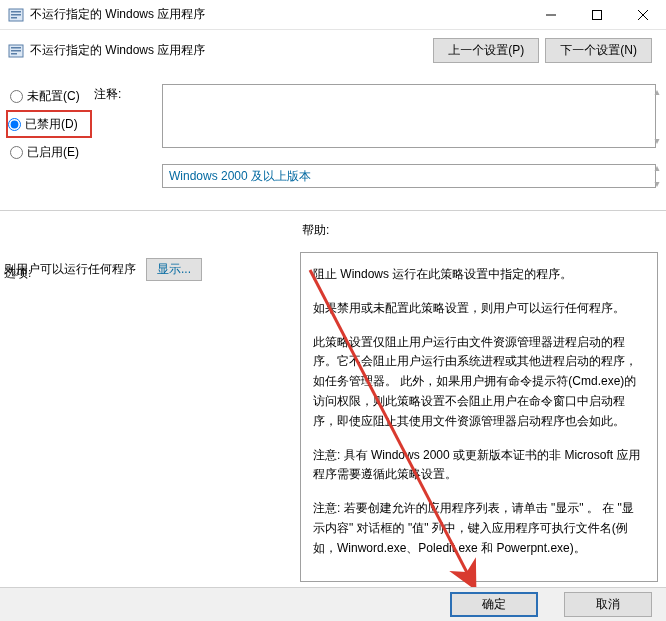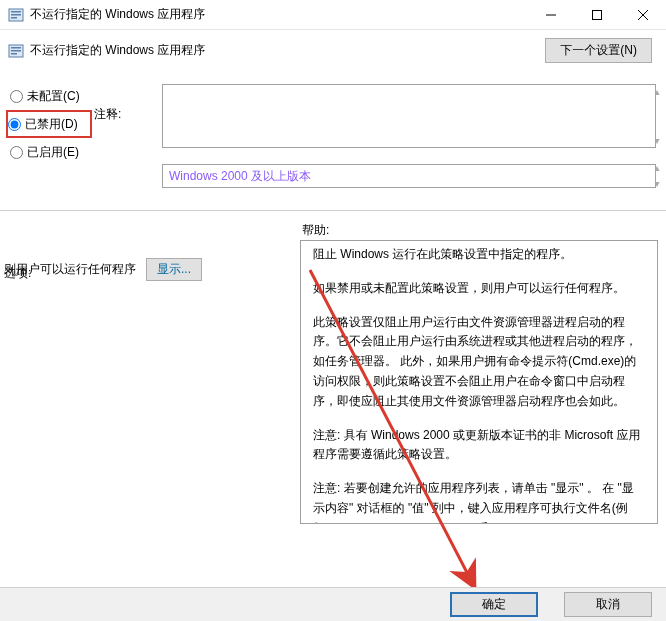--- a/index.html
+++ b/index.html
@@ -67,21 +67,20 @@
   .radio-row input { margin: 0 4px 0 0; }
   .radio-highlight {
     border: 2px solid #d93a2f;
     padding: 0;
   }
   .midlabels {
     position: absolute;
     left: 94px;
     top: 84px;
     width: 64px;
-    margin-top: 20px;
   }
   .midlabels div { height: 36px; padding-top: 2px; }
   .comment-box {
     position: absolute;
     left: 162px;
     top: 84px;
     width: 494px;
     height: 64px;
     border: 1px solid #a0a0a0;
     background: #fff;
@@ -94,21 +93,21 @@
     position: absolute;
     left: 162px;
     top: 164px;
     width: 494px;
     height: 24px;
     border: 1px solid #a0a0a0;
     background: #fff;
     display: flex;
     align-items: center;
     padding: 0 6px;
-    color: #8b5cf6;
+    color: #0369a1;
   }
   .scroll-hint {
     position: absolute;
     right: 2px;
     width: 14px;
     display: flex;
     flex-direction: column;
     justify-content: space-between;
     color: #aaa;
     font-size: 10px;
@@ -143,25 +142,25 @@
     background: #e1e1e1;
     border: 1px solid #adadad;
     padding: 2px 10px;
     font-size: 12px;
     font-family: inherit;
     color: #0369a1;
   }
   .help-panel {
     position: absolute;
     left: 300px;
-    top: 240px;
+    top: 252px;
     width: 358px;
-    height: 284px;
+    height: 330px;
     border: 1px solid #a0a0a0;
-    padding: 4px 12px;
+    padding: 12px 12px;
     overflow: hidden;
     line-height: 1.65;
     background: #fff;
     font-size: 12px;
   }
   .help-panel p { margin: 0 0 14px 0; }
   .bottom-bar {
     position: absolute;
     left: 0; right: 0;
     bottom: 0;
@@ -220,20 +219,21 @@
 <div class="header2">
   <span class="icon policy-icon">
     <svg width="16" height="16" viewBox="0 0 16 16">
       <rect x="1" y="2" width="14" height="12" fill="#dce8f5" stroke="#5a7fa8" stroke-width="1"></rect>
       <rect x="3" y="4" width="10" height="1.5" fill="#5a7fa8"></rect>
       <rect x="3" y="7" width="10" height="1.5" fill="#5a7fa8"></rect>
       <rect x="3" y="10" width="6" height="1.5" fill="#5a7fa8"></rect>
     </svg>
   </span>
   <span class="subtitle">不运行指定的 Windows 应用程序</span>
+  <button class="btn">上一个设置(P)</button>
   <button class="btn">下一个设置(N)</button>
 </div>
 
 <div class="radios">
   <label class="radio-row">
     <input type="radio" name="state" style="">
     <span>未配置(C)</span>
   </label>
   <label class="radio-row radio-highlight">
     <input type="radio" name="state" checked="" style="">

